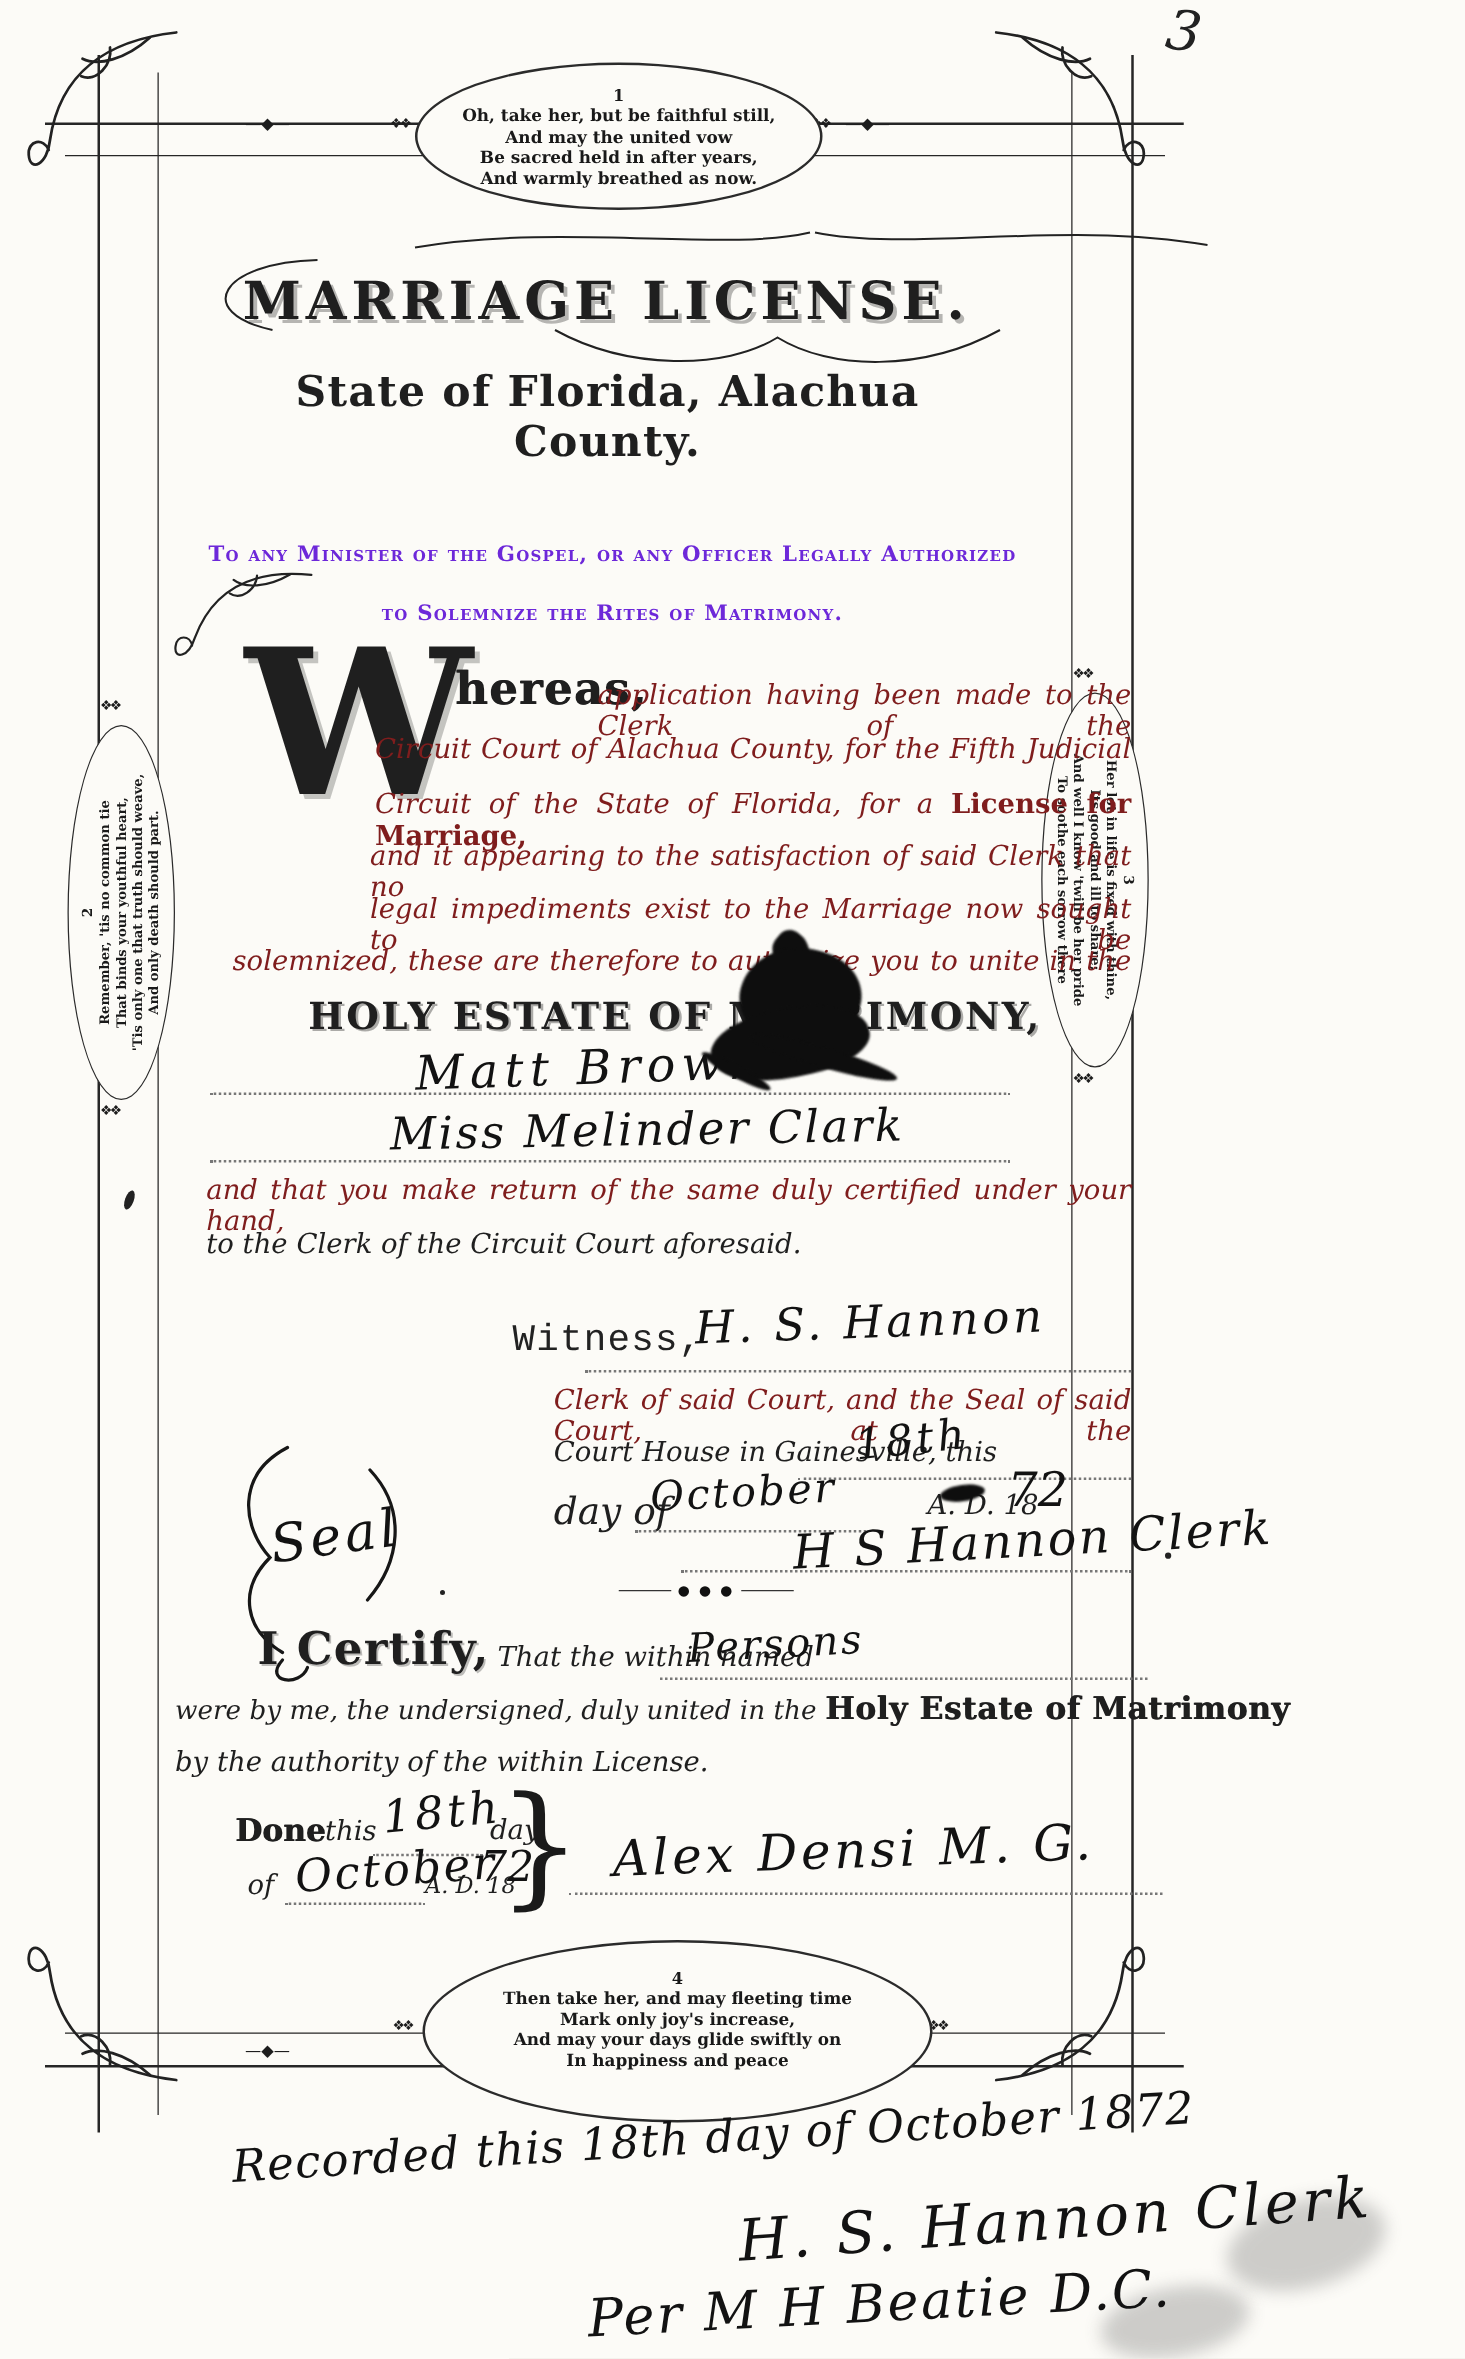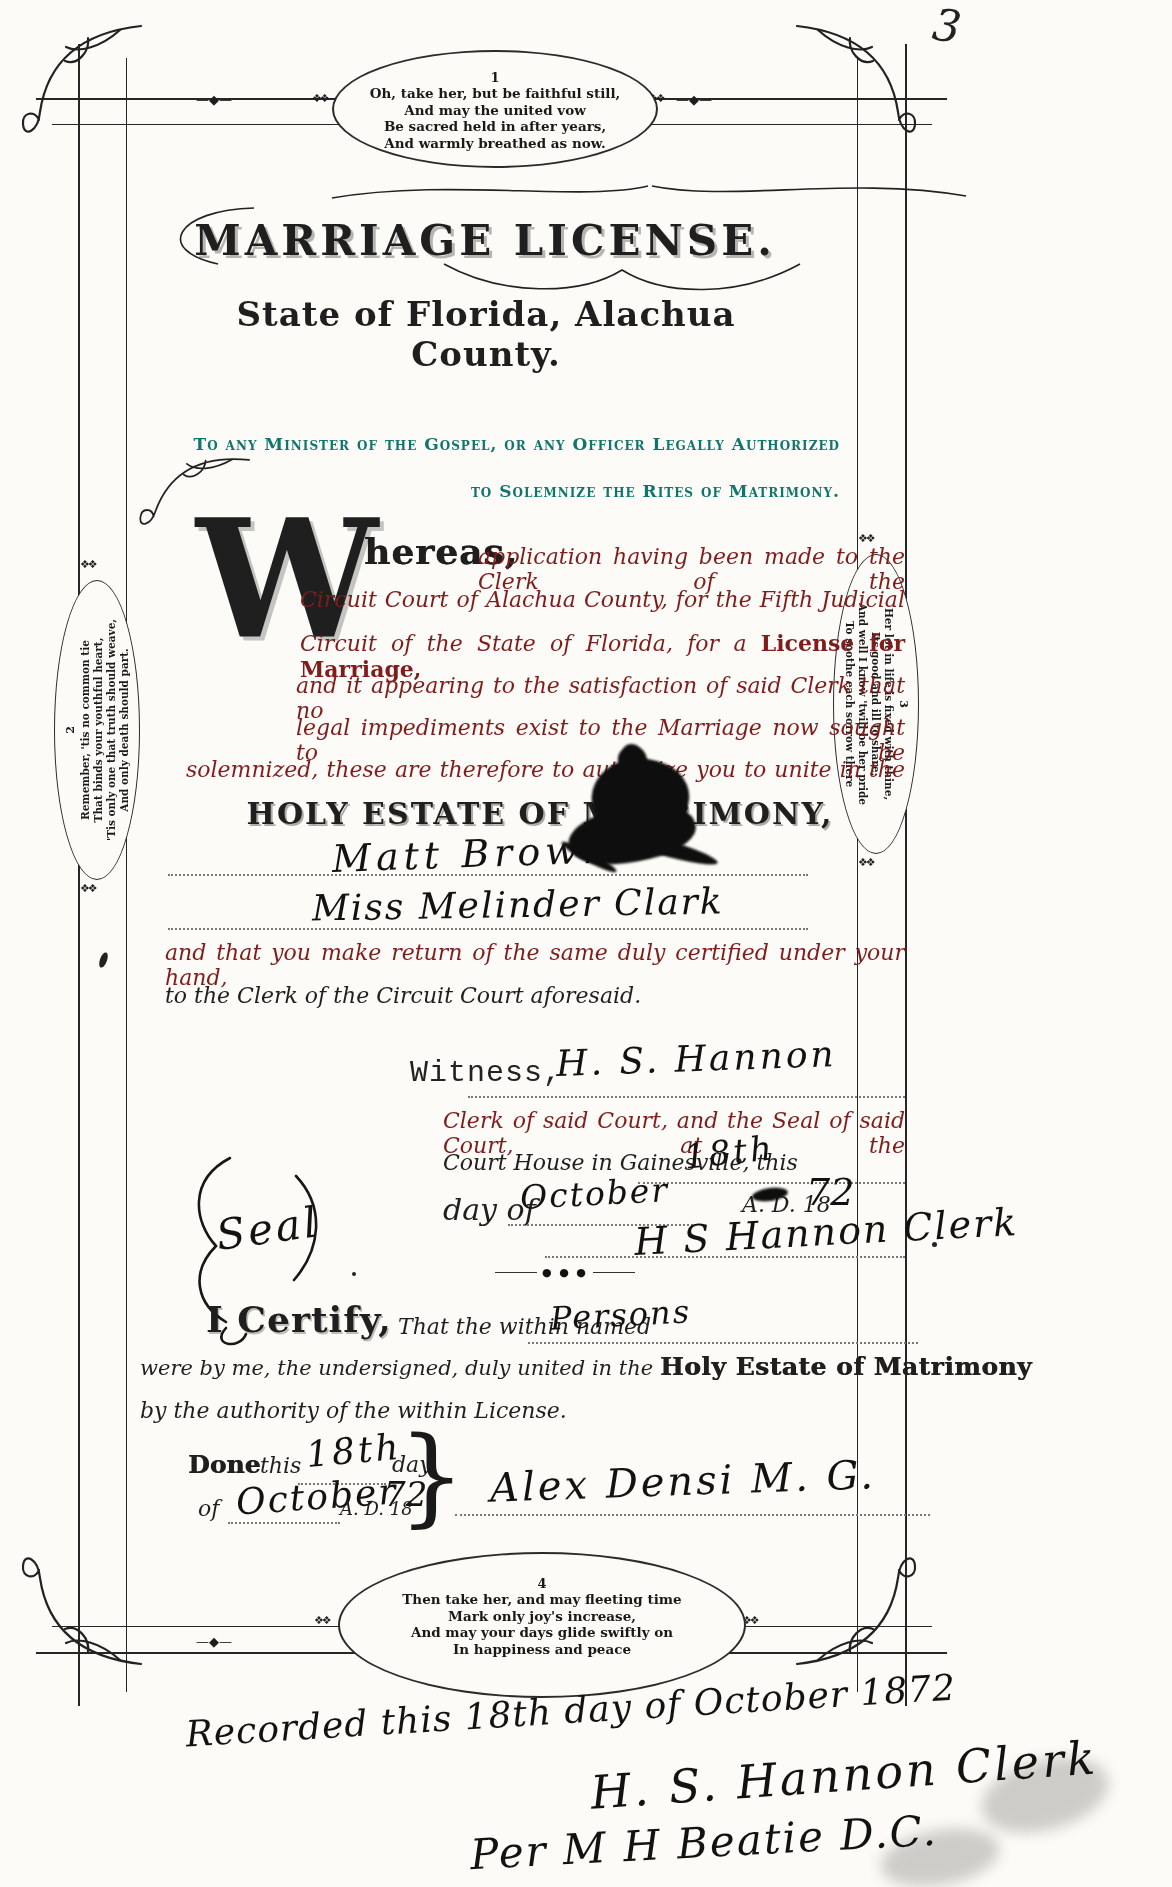--- a/index.html
+++ b/index.html
@@ -43,22 +43,22 @@
   .sv-num{font-size:11px;font-weight:700;margin-bottom:2px;}
   
   #corner-note{left:933px;top:0px;font-size:44px;font-style:italic;color:#222;transform:rotate(8deg);}
   #title{left:130px;top:216px;width:710px;text-align:center;font-size:42px;font-weight:700;
          letter-spacing:4px;text-shadow:3px 3px 0 rgba(0,0,0,.28);}
   .swash path{stroke:#222;fill:none;stroke-width:1.6;}
   #swash-top{left:330px;top:176px;}
   #swash-bottom{left:438px;top:256px;}
   #swash-left{left:146px;top:200px;}
   #juris{left:156px;top:294px;width:660px;text-align:center;font-size:34px;font-weight:700;letter-spacing:1px;}
-  .addr{left:140px;width:700px;text-align:right;font-variant:small-caps;font-weight:600;
-        font-size:17px;letter-spacing:1px;color:#0f766e;}
+  .addr{left:140px;width:700px;text-align:center;font-variant:small-caps;font-weight:600;
+        font-size:17px;letter-spacing:1px;color:#6d28d9;}
   #addr1{top:434px;}
   #addr2{top:481px;}
   
   #dropcap{left:196px;top:498px;font-size:162px;line-height:1;font-weight:700;
            text-shadow:4px 4px 0 rgba(0,0,0,.22);}
   #whereas-rest{left:364px;top:530px;font-size:36px;font-weight:700;letter-spacing:1px;
                 text-shadow:.6px 0 0 currentColor;}
   .script{font-style:italic;font-family:"DejaVu Serif",serif;}
   .wline{position:absolute;right:267px;font-style:italic;font-size:22px;
          text-align:justify;text-align-last:justify;color:#7f1d1d;}

